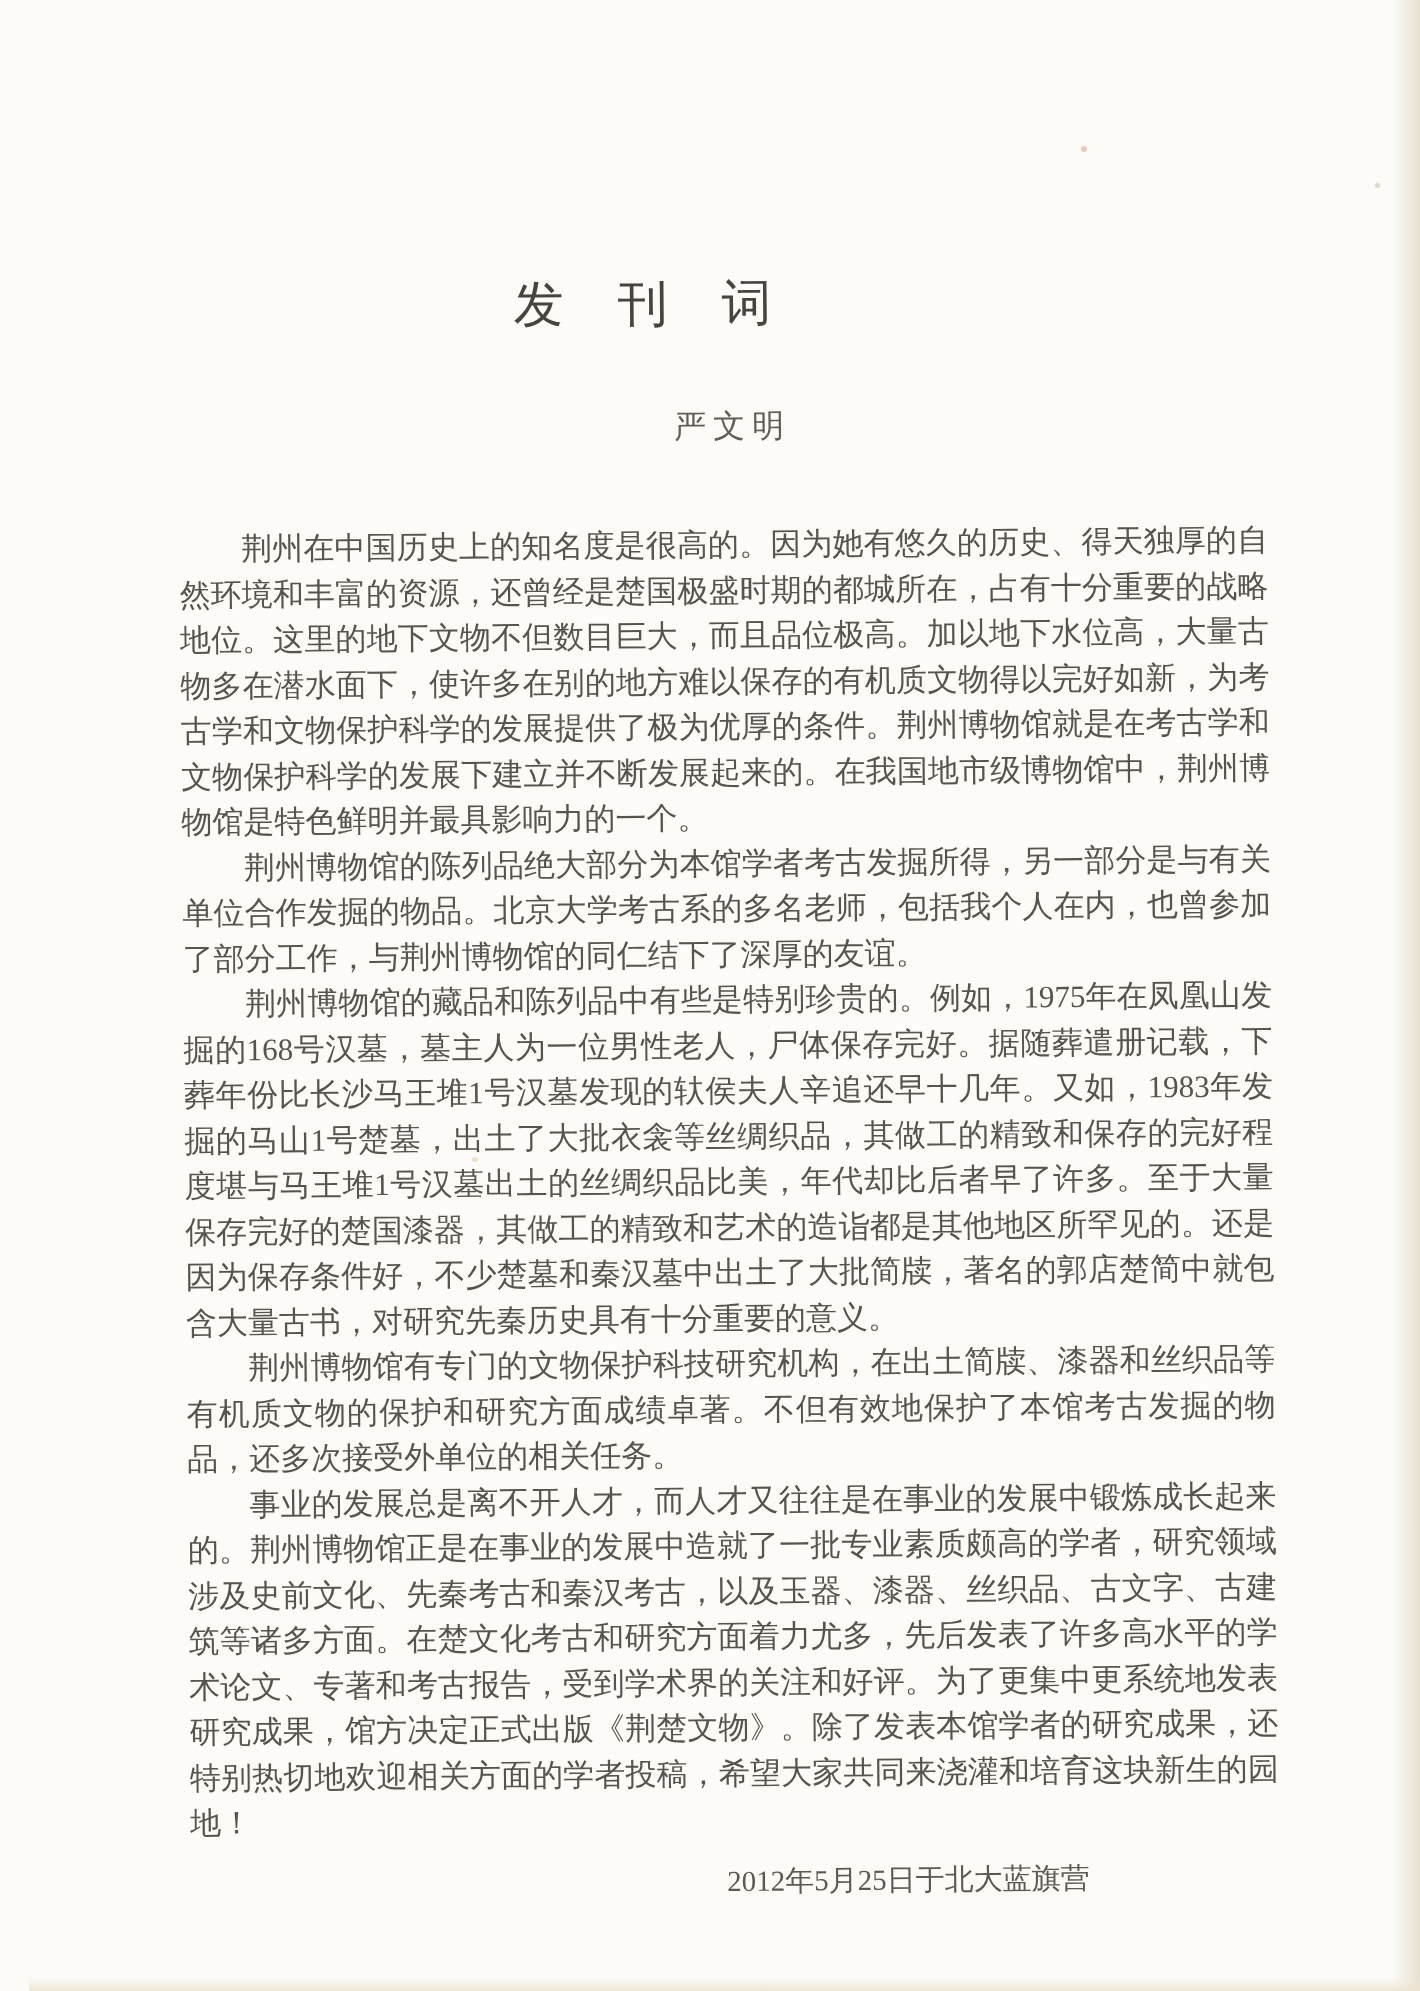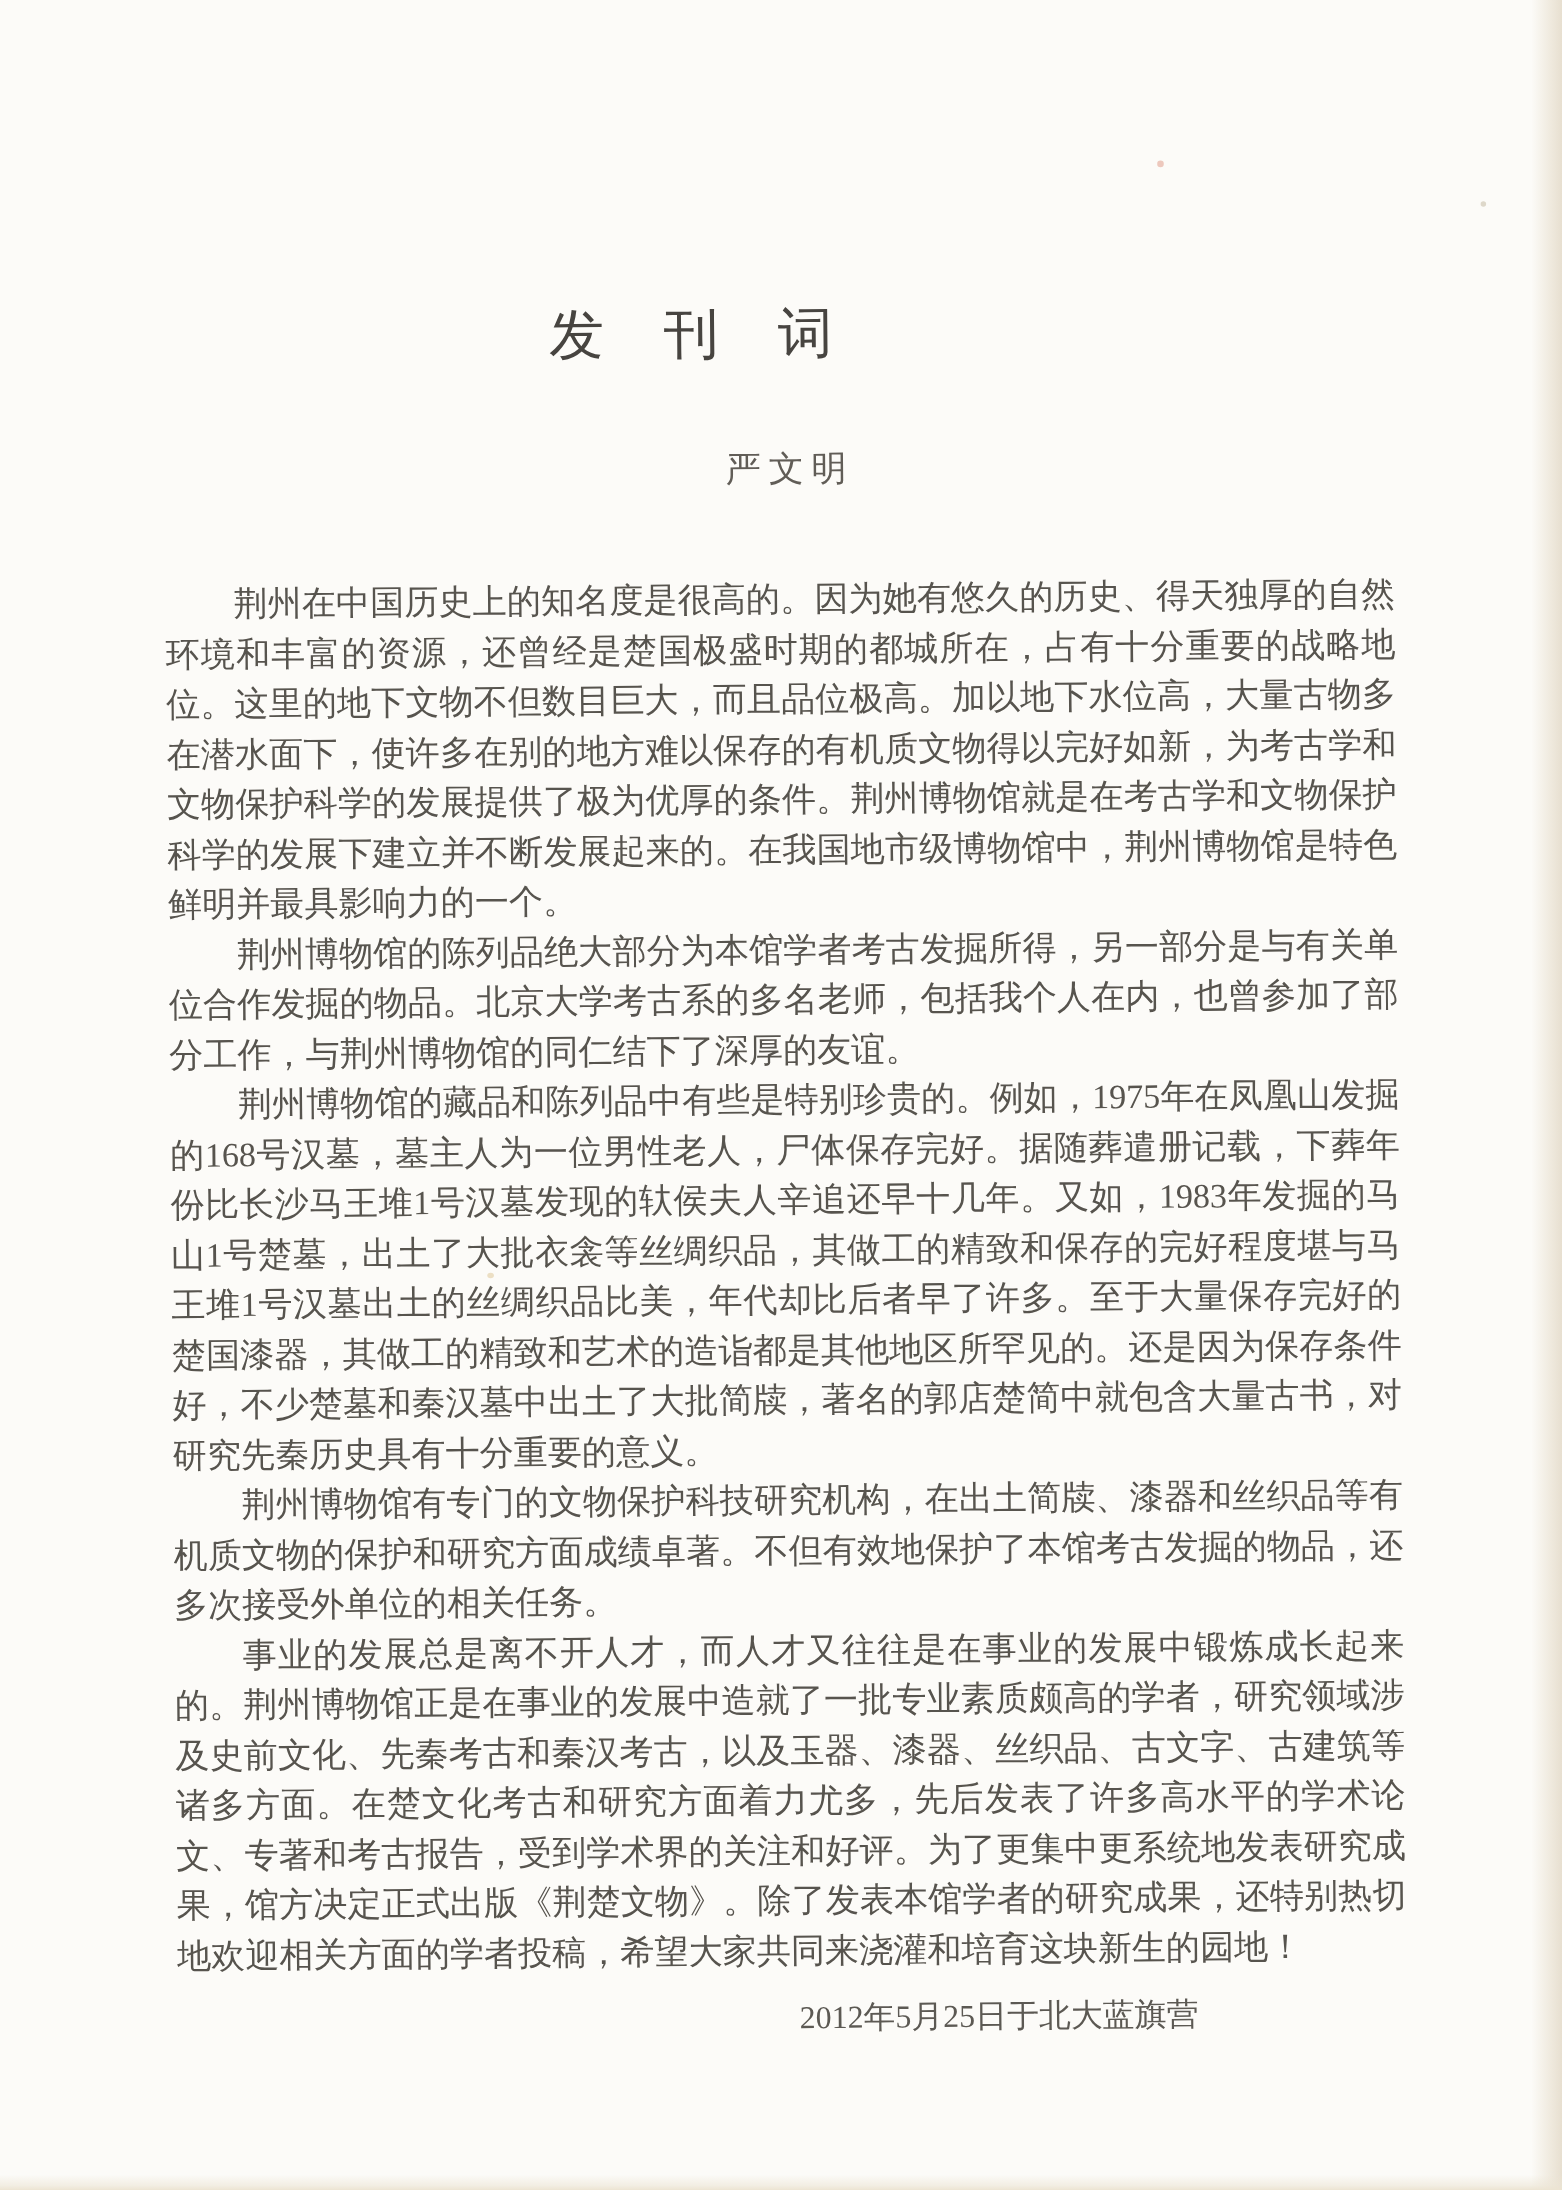--- a/index.html
+++ b/index.html
@@ -12,20 +12,21 @@
     height: 1991px;
     position: relative;
     overflow: hidden;
     font-family: "Liberation Serif", "DejaVu Serif", serif;
     background: var(--paper, #fcfbf8);
   }
   .page {
     position: absolute;
     inset: 0;
     background: var(--paper, #fcfbf8);
+    margin-left: 29px;
   }
   
   .edge-right {
     position: absolute;
     top: 0; right: 0;
     width: 28px; height: 100%;
     background: linear-gradient(to right, rgba(230,221,203,0) 0%, rgba(230,221,203,.55) 60%, var(--edge, #e7dfd0) 100%);
   }
   .edge-bottom {
     position: absolute;

